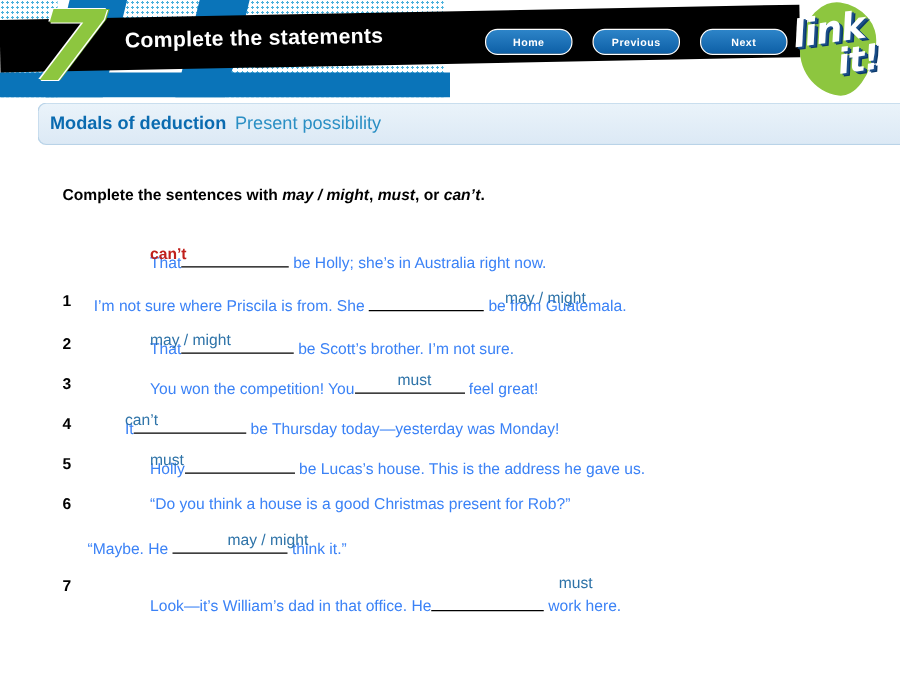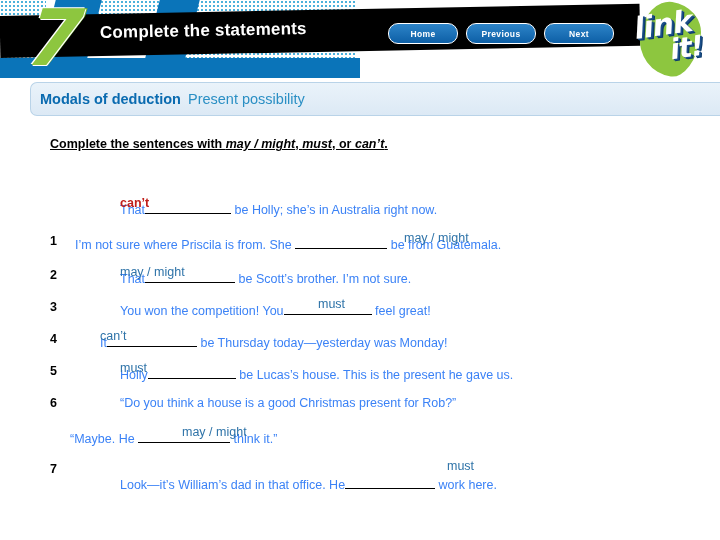--- a/index.html
+++ b/index.html
@@ -41,21 +41,21 @@
   #slide-title{
     position:absolute;left:100px;top:23px;width:420px;height:28px;
     color:#ffffff;font-size:17px;font-weight:700;
     letter-spacing:.2px;
     transform:rotate(-1.1deg);
     transform-origin:left center;
     z-index:6;white-space:nowrap;
   }
 
   
-  #nav-buttons{position:absolute;left:388px;top:23px;z-index:8;display:flex;gap:8px;}
+  #nav-buttons{position:absolute;left:388px;top:23px;z-index:8;display:flex;gap:16px;}
   .navbtn{
     width:68px;height:19px;border-radius:10px;
     background:linear-gradient(#2d84c8,#0d5fa6);
     border:1px solid #ffffff;
     color:#ffffff;font-size:8.5px;font-weight:700;
     display:flex;align-items:center;justify-content:center;
     letter-spacing:.4px;
     box-shadow:0 1px 1px rgba(0,0,0,.25);
     cursor:pointer;
   }
@@ -79,22 +79,22 @@
     border:1px solid #b9d3e8;border-right:none;
     border-radius:7px 0 0 7px;
     display:flex;align-items:center;
     z-index:7;
   }
   #subtitle-main{color:#0a6bb0;font-size:14.5px;font-weight:700;margin-left:9px;}
   #subtitle-sub{color:#2a8fc4;font-size:14.5px;font-weight:400;margin-left:7px;text-align:right;}
 
   
   #instruction{
-    position:absolute;left:50px;top:137px;
-    font-size:12.5px;font-weight:700;color:#000;white-space:nowrap;text-decoration:underline;
+    position:absolute;left:50px;top:149px;
+    font-size:12.5px;font-weight:700;color:#000;white-space:nowrap;
   }
   #instruction i{font-style:italic;}
 
   .row{position:absolute;font-size:12.5px;color:#3b82f6;white-space:nowrap;}
   .num{position:absolute;font-weight:700;font-size:12.5px;color:#000;}
 
   .blank{
     display:inline-block;
     border-bottom:1.5px solid #000;
     vertical-align:baseline;
@@ -162,21 +162,21 @@
 
 <div class="num" style="left:50px;top:300px;">3</div>
 <div class="row" style="left:120px;top:300px;"><span>You won the competition! You</span><span class="blank" style="width:88px;"></span> <span>feel great!</span></div>
 <div class="answer blue" style="left:318px;top:297px;">must</div>
 
 <div class="num" style="left:50px;top:332px;">4</div>
 <div class="row" style="left:100px;top:332px;"><span>It</span><span class="blank" style="width:90px;"></span> <span>be Thursday today—yesterday was Monday!</span></div>
 <div class="answer blue" style="left:100px;top:329px;">can’t</div>
 
 <div class="num" style="left:50px;top:364px;">5</div>
-<div class="row" style="left:120px;top:364px;"><span>Holly</span><span class="blank" style="width:88px;"></span> <span>be Lucas’s house. This is the present he gave us.</span></div>
+<div class="row" style="left:120px;top:364px;"><span>Holly</span><span class="blank" style="width:88px;"></span> <span>be Lucas’s house. This is the address he gave us.</span></div>
 <div class="answer blue" style="left:120px;top:361px;">must</div>
 
 <div class="num" style="left:50px;top:396px;">6</div>
 <div class="row" style="left:120px;top:396px;"><span>“Do you think a house is a good Christmas present for Rob?”</span></div>
 
 <div class="row" style="left:70px;top:428px;"><span>“Maybe. He</span> <span class="blank" style="width:92px;"></span> <span>think it.”</span></div>
 <div class="answer blue" style="left:182px;top:425px;">may / might</div>
 
 <div class="num" style="left:50px;top:462px;">7</div>
 <div class="row" style="left:120px;top:474px;"><span>Look—it’s William’s dad in that office. He</span><span class="blank" style="width:90px;"></span> <span>work here.</span></div>

